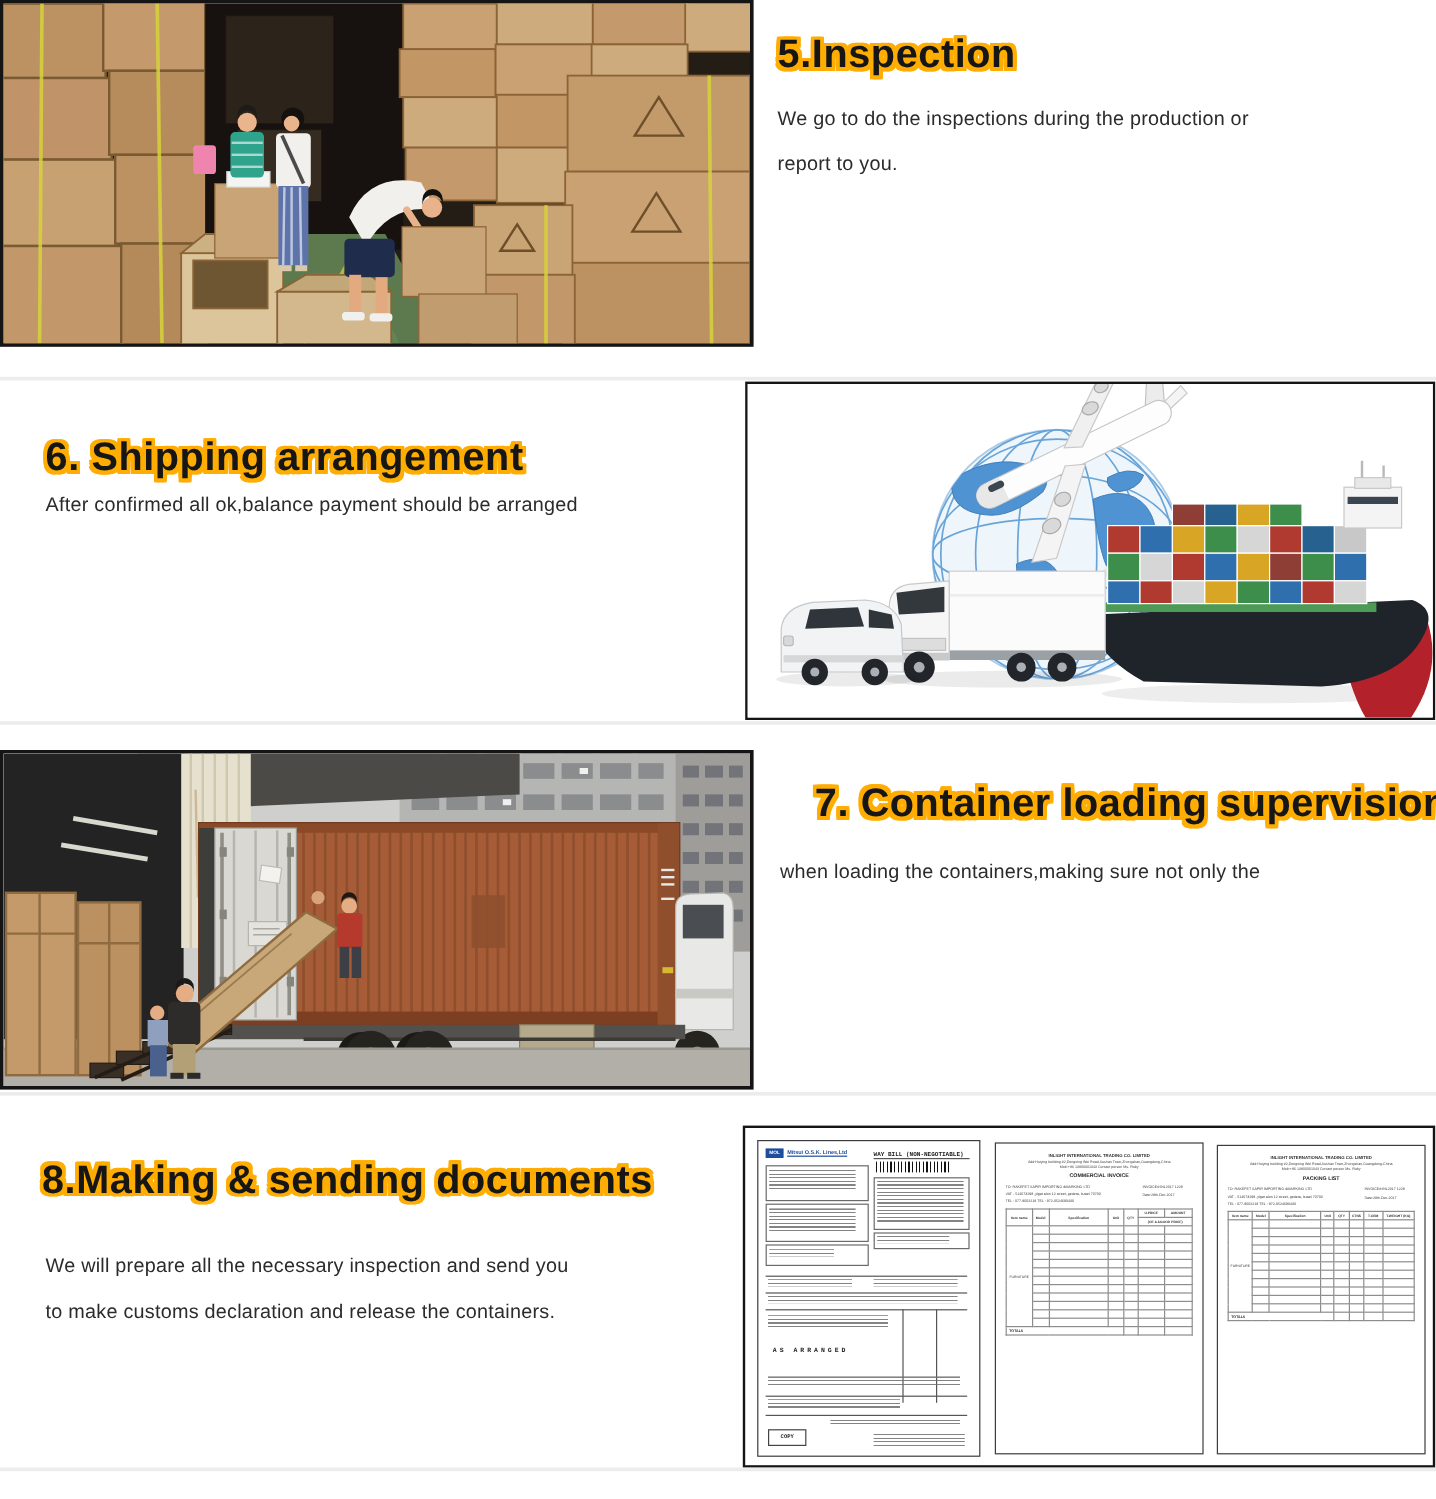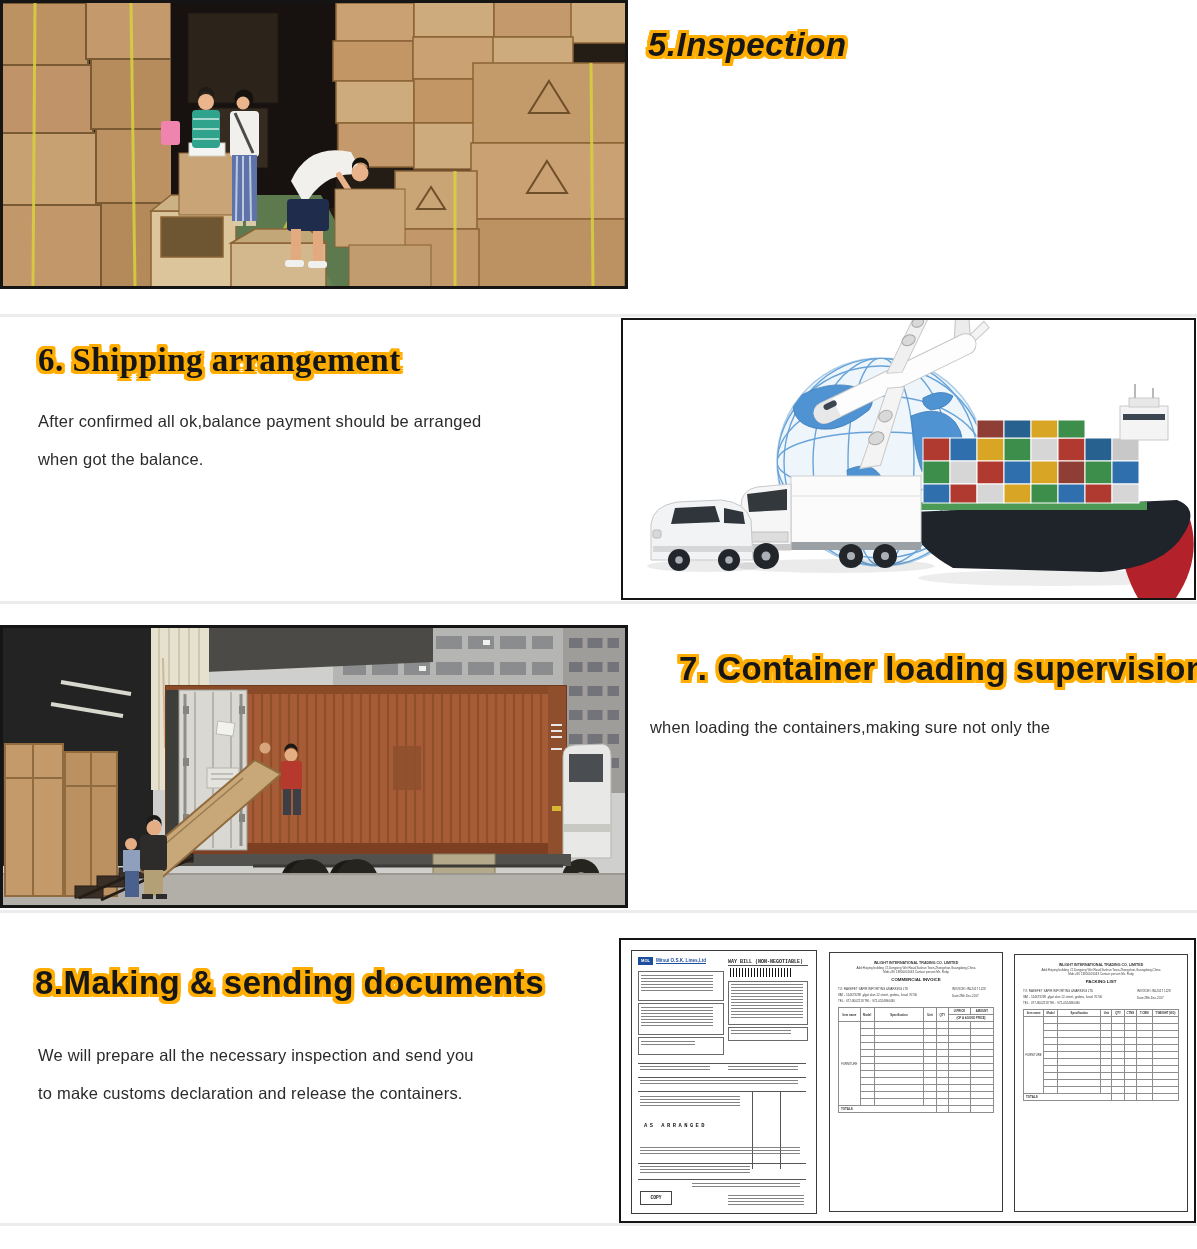--- a/index.html
+++ b/index.html
@@ -146,29 +146,30 @@
       <rect x="288" y="226" width="10" height="33" fill="#e3aa80"></rect>
       <rect x="310" y="228" width="10" height="31" fill="#e3aa80"></rect>
       <rect x="282" y="257" width="19" height="7" rx="3" fill="#f0f0ee"></rect>
       <rect x="305" y="258" width="19" height="7" rx="3" fill="#f0f0ee"></rect>
     </g>
     <rect x="332" y="186" width="70" height="58" fill="#c9a476" stroke="#8a6336"></rect>
     <rect x="346" y="242" width="82" height="44" fill="#c19c6e" stroke="#8a6336"></rect>
   </svg>
 </div>
 
-<div class="big-h" style="left:648px;top:26px;font-style:italic;">5.Inspection</div>
+<div class="big-h" style="left:648px;top:26px;">5.Inspection</div>
 <div class="body-text" style="left:648px;top:80px;">
+  <div>We go to do the inspections during the production or</div>
+  <div>report to you.</div>
 </div>
 <div class="divider" style="top:314px;"></div>
 
-<div class="big-h" style="left:38px;top:342px;font-family:Liberation Serif, serif;">6. Shipping arrangement</div>
+<div class="big-h" style="left:38px;top:362px;">6. Shipping arrangement</div>
 <div class="body-text" style="left:38px;top:402px;">
   <div>After confirmed all ok,balance payment should be arranged</div>
-  <div>when got the balance.</div>
 </div>
 
 <div class="frame2" style="left:621px;top:318px;width:571px;height:278px;">
   <svg viewBox="0 0 571 278" width="571" height="278">
     <rect width="571" height="278" fill="#ffffff"></rect>
 
     <g>
       <clipPath id="gclip">
           <circle cx="258" cy="142" r="104"></circle>
         </clipPath>

